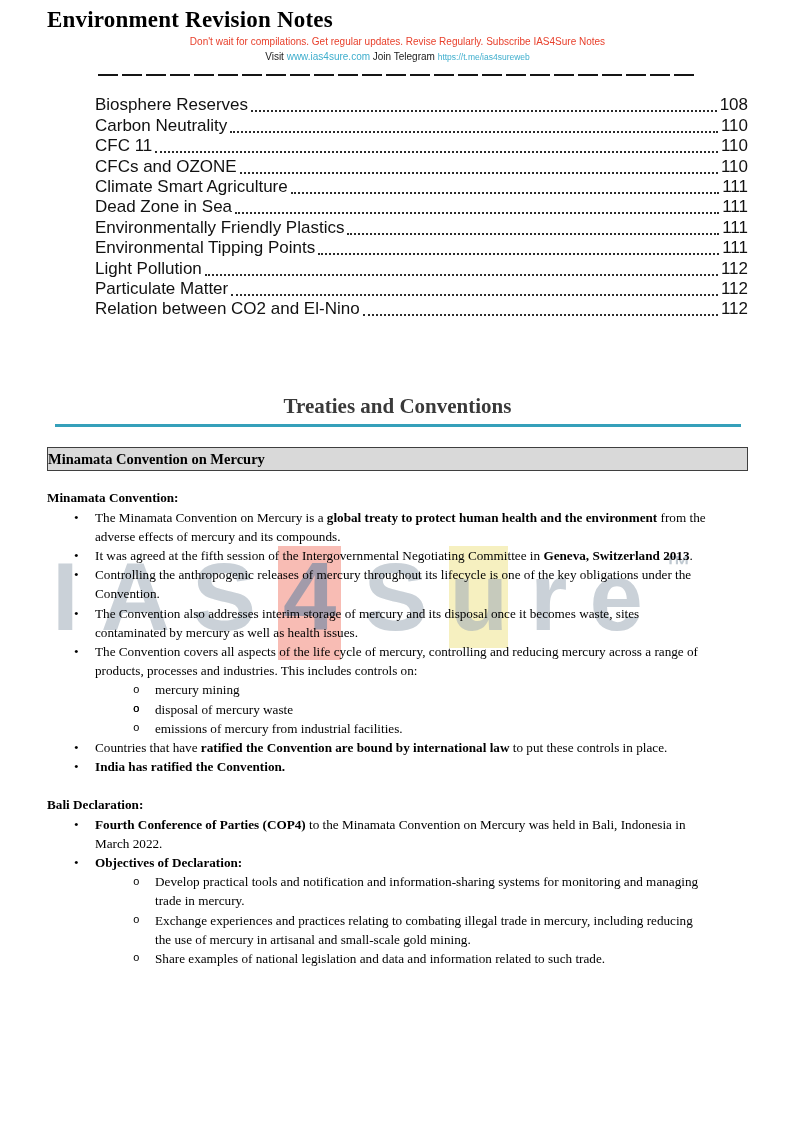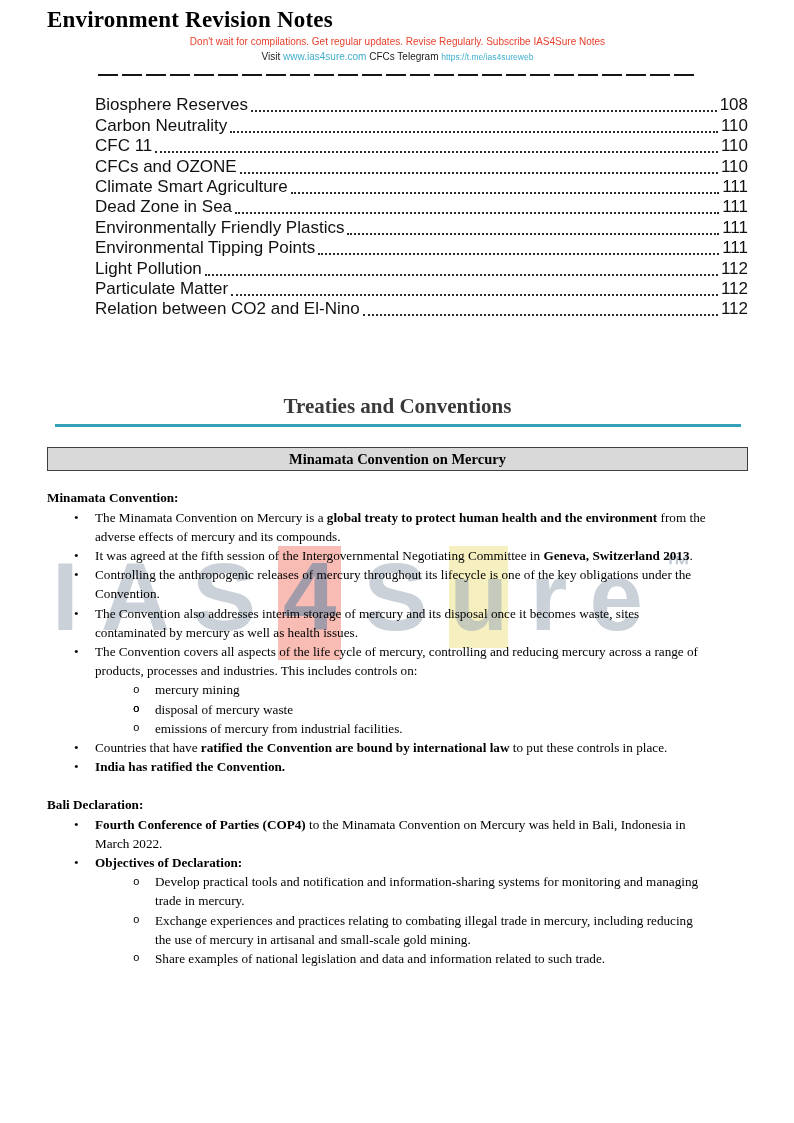--- a/index.html
+++ b/index.html
@@ -22,21 +22,21 @@
   
   .toc { margin:19px 0 0 48px; font-family:"Liberation Sans",sans-serif; font-size:17px; color:#111; }
   .toc-row { display:flex; align-items:flex-end; height:20.4px; cursor:pointer; }
   .toc-label { white-space:nowrap; }
   .toc-dots { flex:1; border-bottom:2px dotted #2a2a2a; margin:0 3px 3px 3px; }
   .toc-page { white-space:nowrap; }
 
   
   .section-title { margin-top:74px; text-align:center; font-size:21px; font-weight:bold; color:#3a3a3a; line-height:26px; }
   .teal-rule { margin:5px 7px 0 8px; height:3px; background:#35a0ba; }
-  .sub-box { margin-top:20px; border:1px solid #3f3f3f; background:#d9d9d9; height:22px; line-height:22px; text-align:center; font-weight:bold; font-size:14.5px; }
+  .sub-box { margin-top:20px; border:1px solid #3f3f3f; background:#d9d9d9; height:22px; line-height:22px; font-weight:bold; font-size:14.5px; }
 
   
   .body-text { font-size:13.2px; line-height:19.2px; }
   .para-head { font-weight:bold; margin-top:17px; }
   .para-head.second { margin-top:19px; }
   .blist .b1 { position:relative; padding-left:48px; padding-right:40px; }
   .blist .b1 > .mk { position:absolute; left:27px; top:0; }
   .blist .b2 { position:relative; padding-left:108px; padding-right:42px; }
   .blist .b2 > .mk { position:absolute; left:86px; top:0.5px; font-family:"Liberation Mono",monospace; font-size:11px; }
   .bold { font-weight:bold; }
@@ -73,21 +73,21 @@
       <span class="wm-letter">r</span>
       <span class="wm-letter">e</span>
       <span class="wm-tm">™</span>
     </div>
 
   <div class="content">
 
     <div class="doc-title">Environment Revision Notes</div>
     <div class="tagline">Don't wait for compilations. Get regular updates. Revise Regularly. Subscribe IAS4Sure Notes</div>
     <div class="visit-line">
-      <span>Visit </span><a class="lnk">www.ias4sure.com</a><span>  CFCs Telegram </span><a class="lnk small">https://t.me/ias4sureweb</a>
+      <span>Visit </span><a class="lnk">www.ias4sure.com</a><span>  Join Telegram </span><a class="lnk small">https://t.me/ias4sureweb</a>
     </div>
     <div class="dash-rule"></div>
 
     <div class="toc" id="toc-list">
         <div class="toc-row">
           <span class="toc-label">Biosphere Reserves</span>
           <span class="toc-dots"></span>
           <span class="toc-page">108</span>
         </div>
         <div class="toc-row">

